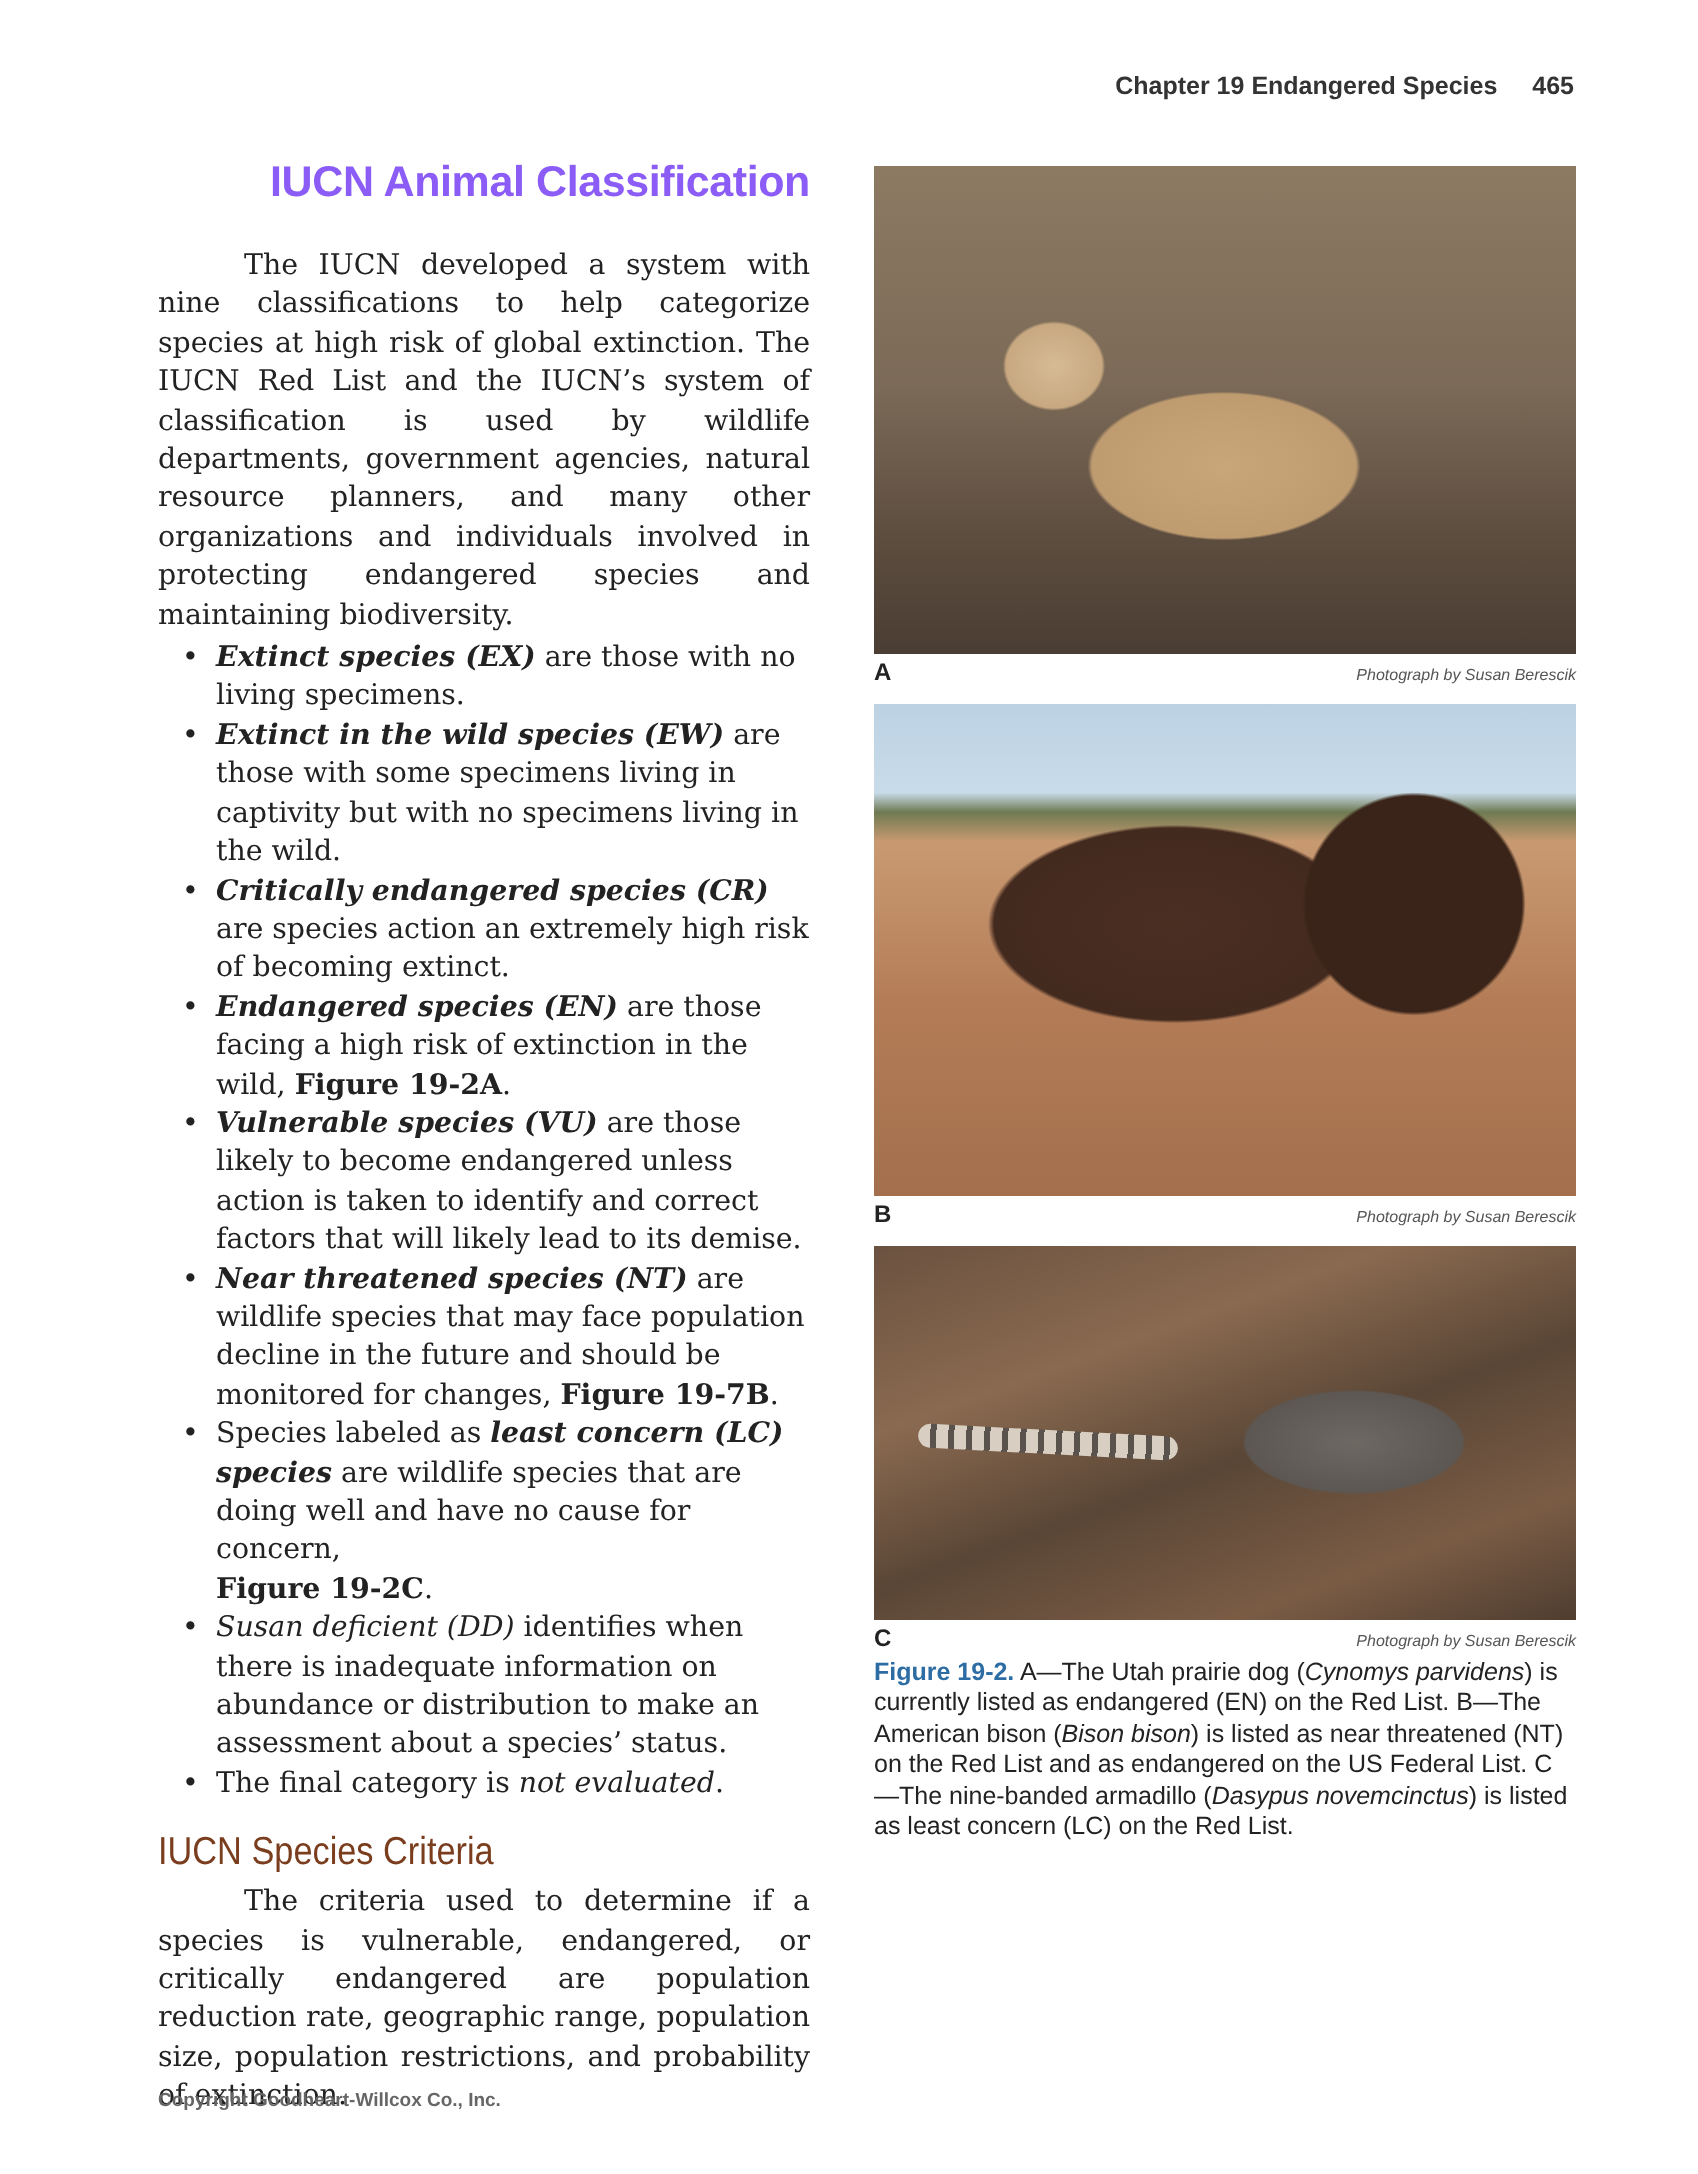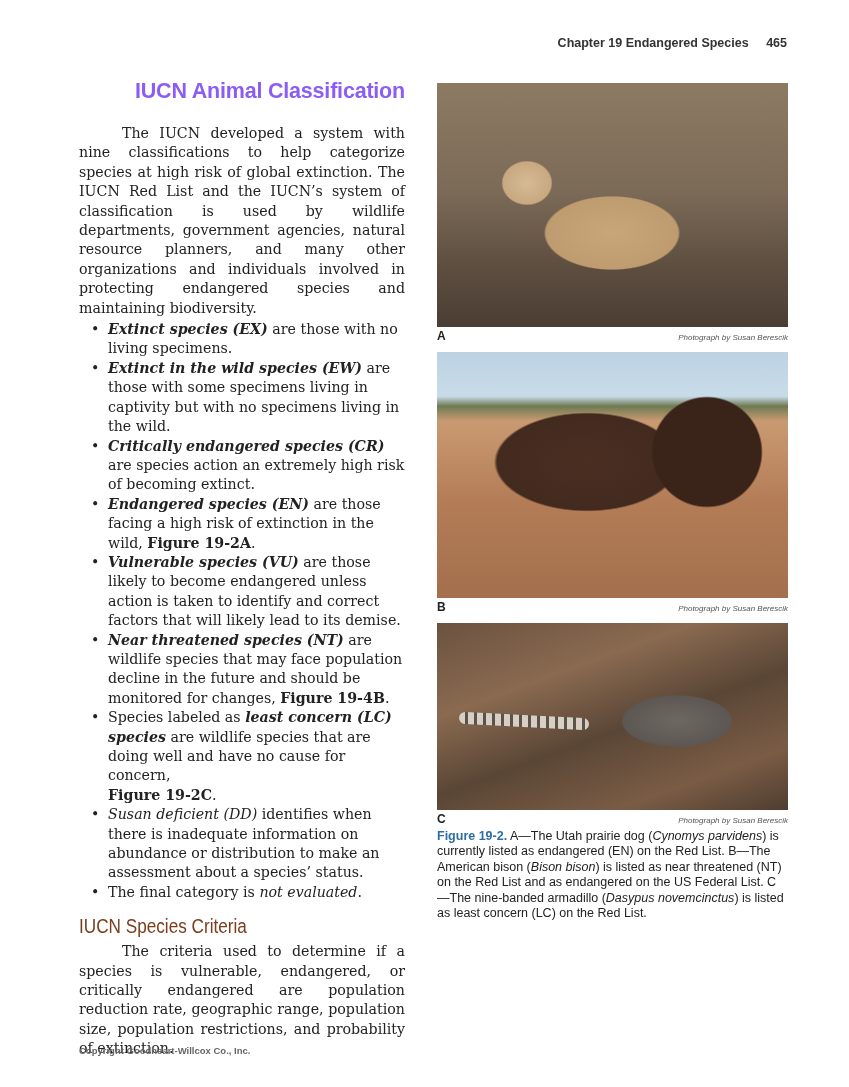--- a/index.html
+++ b/index.html
@@ -95,21 +95,21 @@
 <div class="left-col">
   <h1 class="sec-title">IUCN Animal Classification</h1>
   <p class="body">The IUCN developed a system with nine classifications to help categorize species at high risk of global extinction. The IUCN Red List and the IUCN’s system of classification is used by wildlife departments, government agencies, natural resource planners, and many other organizations and individuals involved in protecting endangered species and maintaining biodiversity.</p>
 
   <ul class="cats">
     <li><span class="term">Extinct species (EX)</span><span> are those with no living specimens.</span></li>
     <li><span class="term">Extinct in the wild species (EW)</span><span> are those with some specimens living in captivity but with no specimens living in the wild.</span></li>
     <li><span class="term">Critically endangered species (CR)</span><span> are species action an extremely high risk of becoming extinct.</span></li>
     <li><span class="term">Endangered species (EN)</span><span> are those facing a high risk of extinction in the wild, </span><span class="figref">Figure 19-2A</span><span>.</span></li>
     <li><span class="term">Vulnerable species (VU)</span><span> are those likely to become endangered unless action is taken to identify and correct factors that will likely lead to its demise.</span></li>
-    <li><span class="term">Near threatened species (NT)</span><span> are wildlife species that may face population decline in the future and should be monitored for changes, </span><span class="figref">Figure 19-4B</span><span>.</span></li>
+    <li><span class="term">Near threatened species (NT)</span><span> are wildlife species that may face population decline in the future and should be monitored for changes, </span><span class="figref">Figure 19-7B</span><span>.</span></li>
     <li><span>Species labeled as </span><span class="term">least concern (LC) species</span><span> are wildlife species that are doing well and have no cause for concern, </span><br><span class="figref">Figure 19-2C</span><span>.</span></li>
     <li><span class="term-light">Susan deficient (DD)</span><span> identifies when there is inadequate information on abundance or distribution to make an assessment about a species’ status.</span></li>
     <li><span>The final category is </span><span class="term-light">not evaluated</span><span>.</span></li>
   </ul>
 
   <h2 class="sub-title">IUCN Species Criteria</h2>
   <p class="body">The criteria used to determine if a species is vulnerable, endangered, or critically endangered are population reduction rate, geographic range, population size, population restrictions, and probability of extinction.</p>
 </div>
 
 <div class="right-col">

